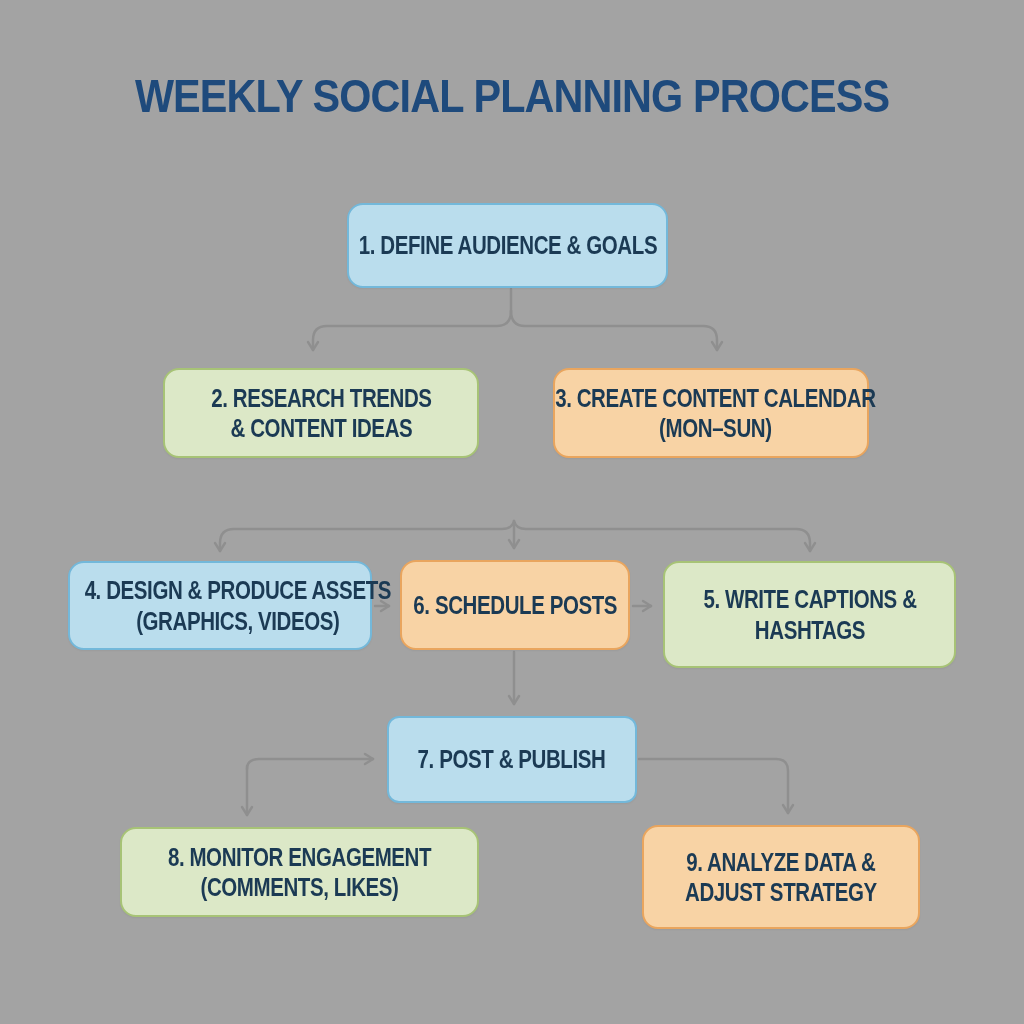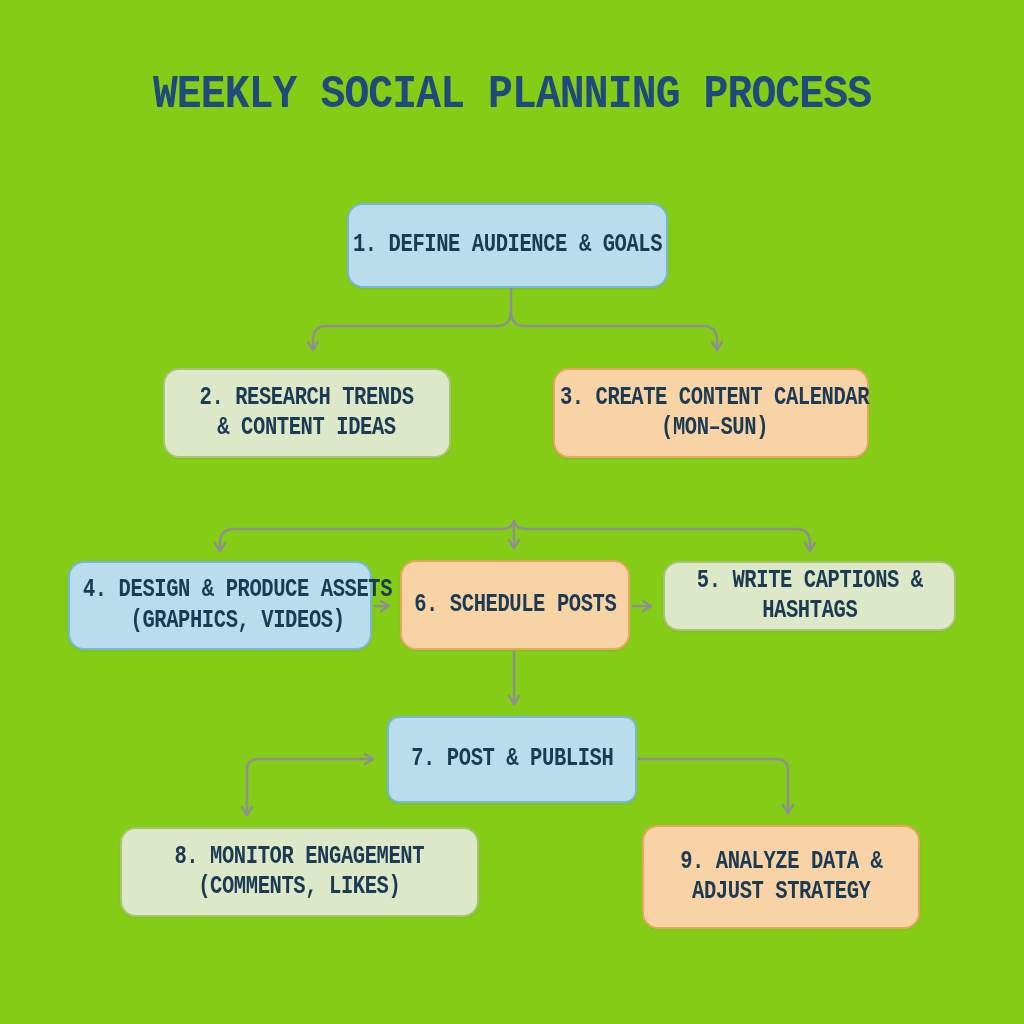--- a/index.html
+++ b/index.html
@@ -1,20 +1,20 @@
 <!DOCTYPE html>
 <html><head>
 <meta charset="utf-8">
 <style>
   html,body{margin:0;padding:0;background:#ffffff;}
   .canvas{
     position:relative;
     width:1024px;height:1024px;
-    background:#84cc16;
-    font-family:Liberation Mono, monospace;
+    background:#a3a3a3;
+    font-family:Liberation Sans, sans-serif;
     overflow:hidden;
   }
   .title{
     position:absolute;left:0;top:68px;width:1024px;
     text-align:center;
     font-size:47px;font-weight:bold;
     color:#1e4a7c;
     letter-spacing:-1px;
     transform:scaleX(0.88);
     transform-origin:center;
@@ -39,25 +39,25 @@
     transform:scaleX(0.82);
     transform-origin:center;
   }
   .fbox .label span{display:block;white-space:nowrap;}
   .fbox .label span:empty{display:none;}
   .c-blue  {background:#badded;border-color:#73b8da;}
   .c-green {background:#dce8c7;border-color:#a7c376;}
   .c-orange{background:#f8d3a5;border-color:#e9a55e;}
   
   #box-1{left:347px;top:203px;width:321px;height:85px;}
-  #box-2{left:163px;top:368px;width:288px;height:90px;align-items:center;}
+  #box-2{left:163px;top:368px;width:316px;height:90px;align-items:center;}
   #box-3{left:553px;top:368px;width:316px;height:90px;padding-left:8px;}
   #box-4{left:68px; top:561px;width:304px;height:89px;padding-left:36px;}
   #box-6{left:400px;top:560px;width:230px;height:90px;}
-  #box-5{left:663px;top:561px;width:293px;height:70px;}
+  #box-5{left:663px;top:561px;width:293px;height:107px;}
   #box-7{left:387px;top:716px;width:250px;height:87px;border-radius:12px;}
   #box-8{left:120px;top:827px;width:359px;height:90px;}
   #box-9{left:642px;top:825px;width:278px;height:104px;}
 </style>
 </head>
 <body>
 
 <div class="canvas">
 
   <div class="title">WEEKLY SOCIAL PLANNING PROCESS</div>

